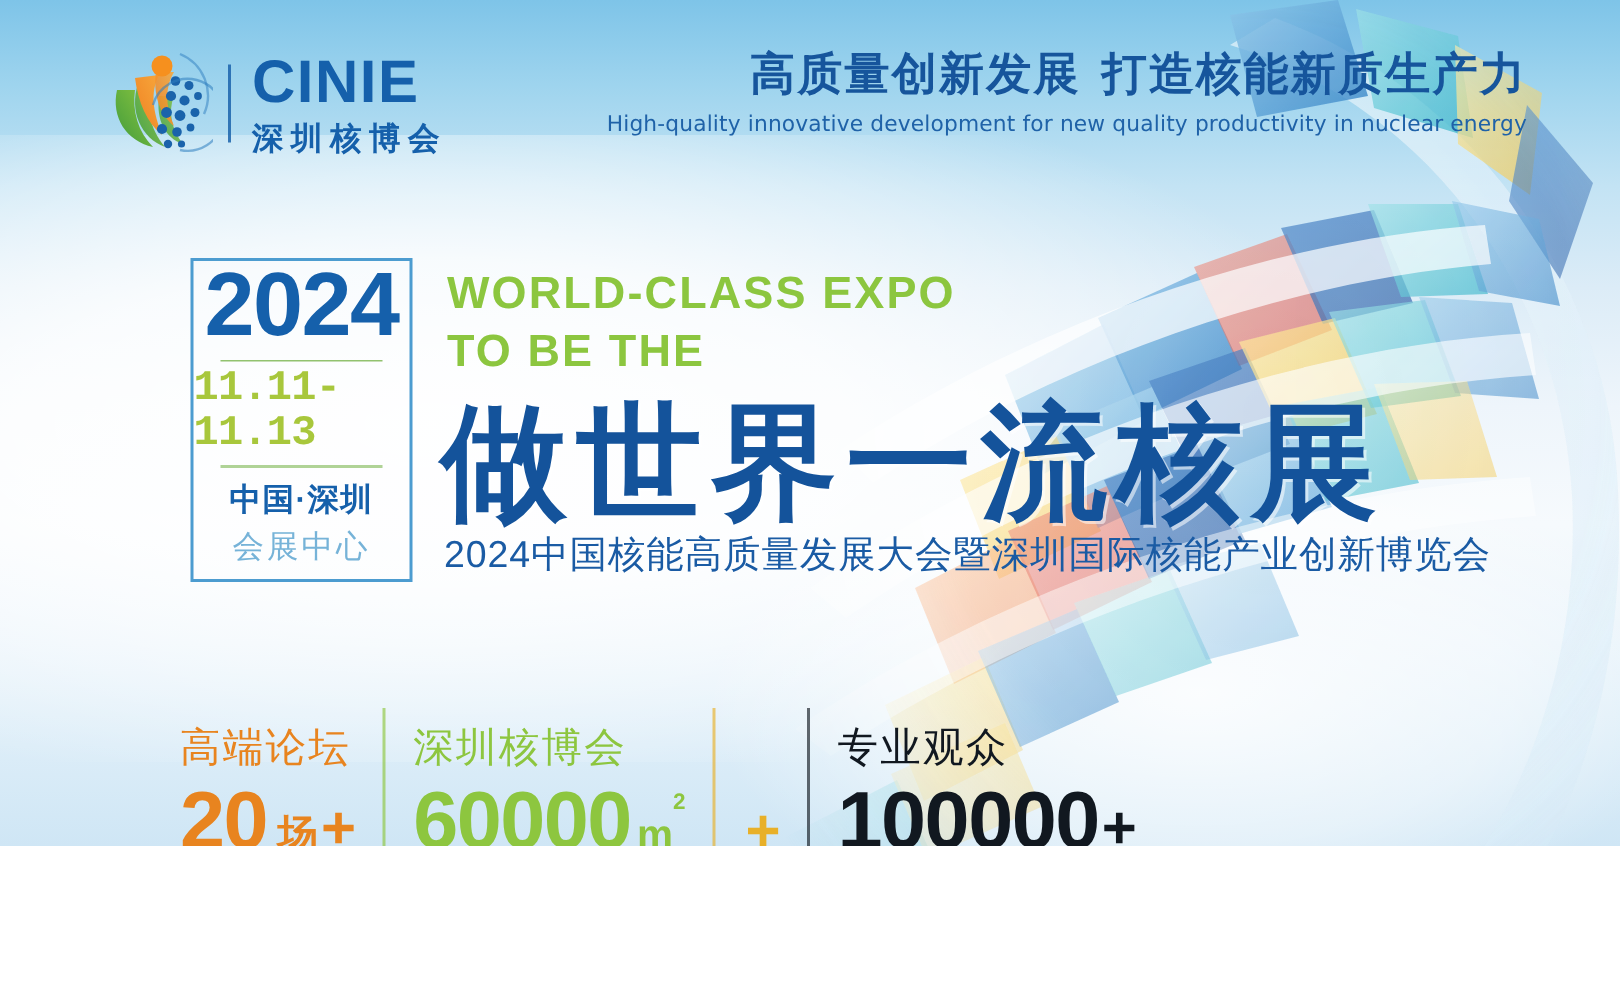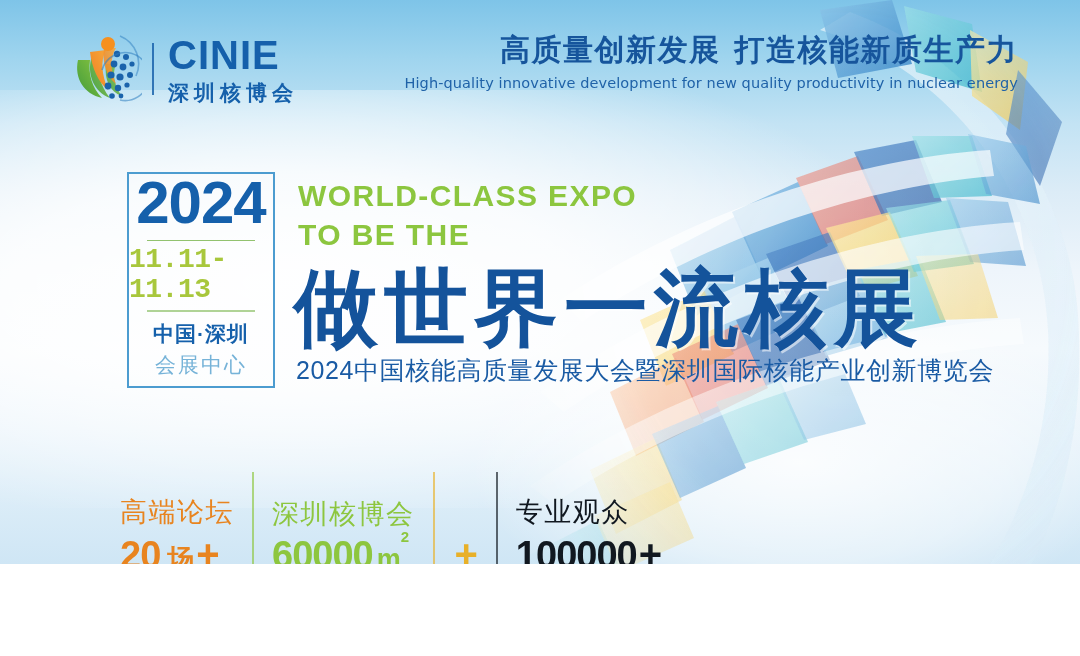--- a/index.html
+++ b/index.html
@@ -253,21 +253,21 @@
     letter-spacing: 1.5px;
     line-height: 1.1;
   }
   .stat-value {
     display: flex;
     align-items: baseline;
     margin-top: 6px;
     line-height: 1;
   }
   .stat-number {
-    font-size: 38px;
+    font-size: 54px;
     font-weight: 700;
     letter-spacing: -1px;
     line-height: 1;
     font-family: "Liberation Sans", sans-serif;
   }
   .stat-unit {
     font-size: 27px;
     font-weight: 700;
     margin-left: 7px;
     line-height: 1;

